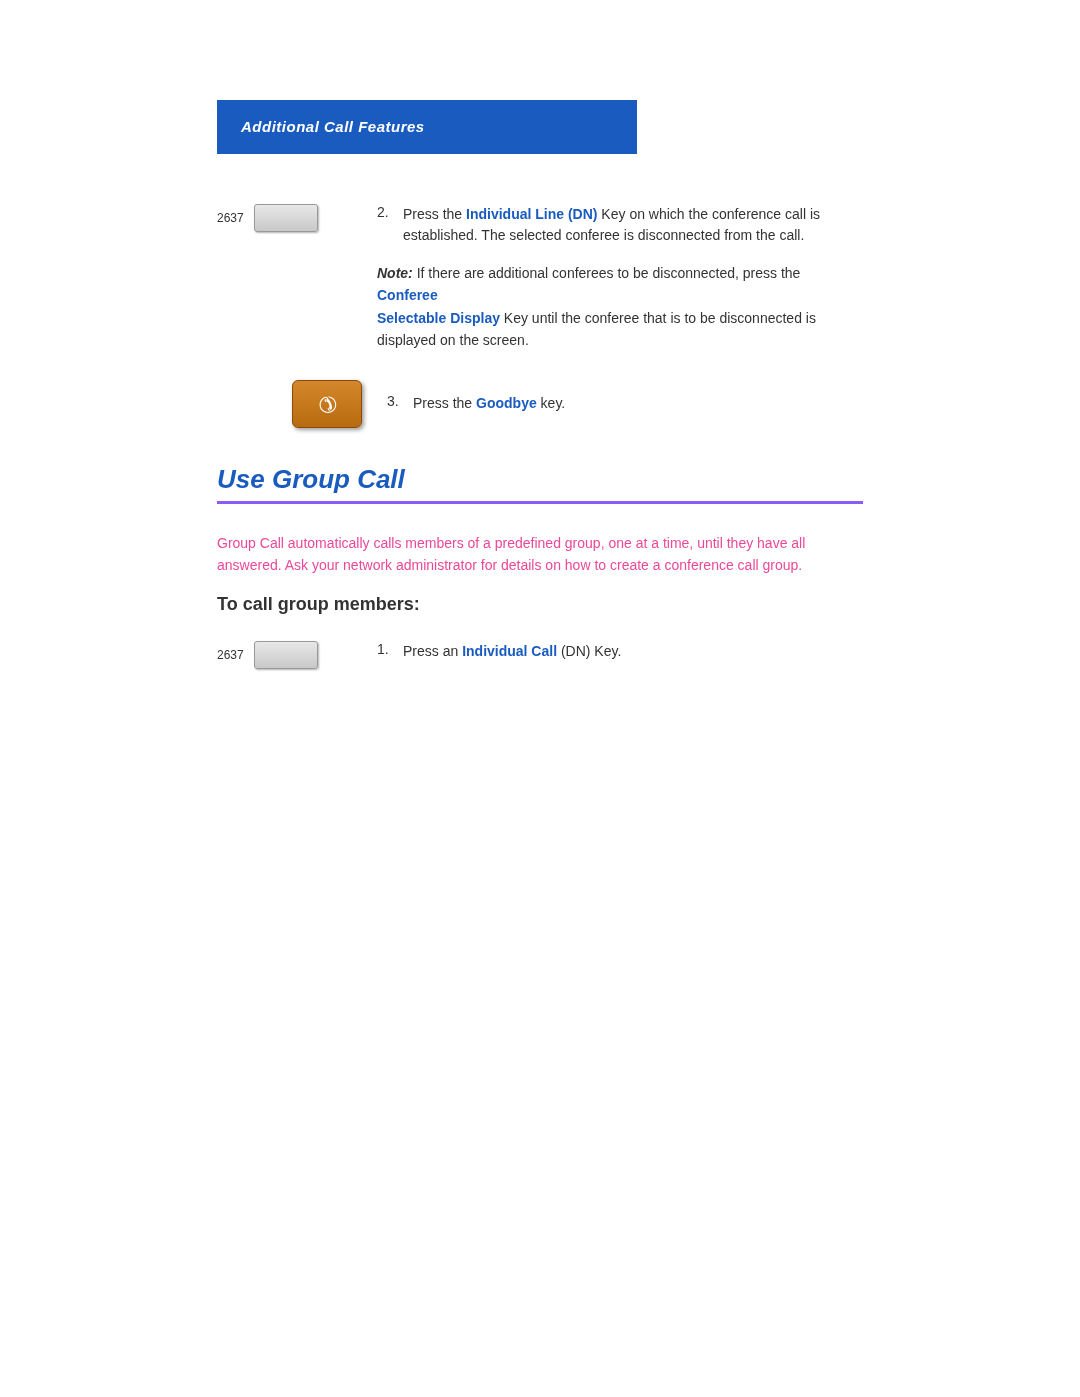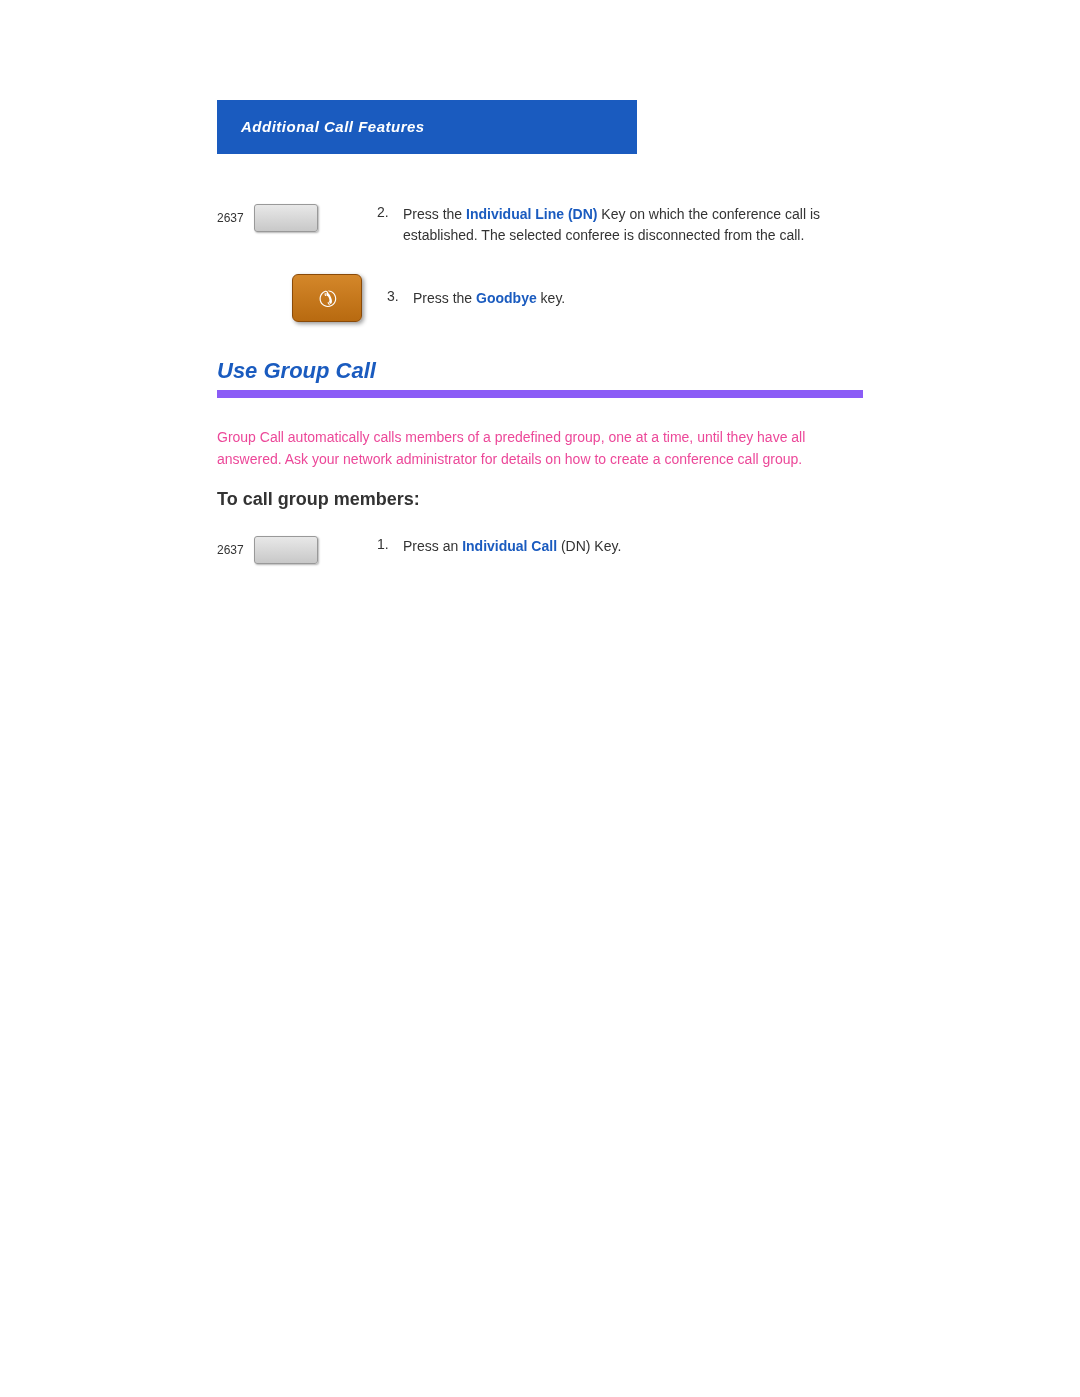--- a/index.html
+++ b/index.html
@@ -121,26 +121,26 @@
     }
 
     .note-bold {
       font-weight: bold;
       font-style: italic;
     }
 
     
     .section-heading {
       color: #1a5bbf;
-      font-size: 22px;
+      font-size: 26px;
       font-weight: bold;
       font-style: italic;
       margin-top: 36px;
       margin-bottom: 4px;
-      border-bottom: 8px solid #8b5cf6;
+      border-bottom: 3px solid #8b5cf6;
       padding-bottom: 6px;
     }
 
     .section-description {
       font-size: 14px;
       color: #ec4899;
       line-height: 1.6;
       margin-top: 28px;
       margin-bottom: 18px;
     }
@@ -182,20 +182,23 @@
         <span class="key-button"></span>
       </div>
       <div class="step-content">
         <div class="step-inline">
           <span class="step-number">2.</span>
           <span class="step-text">
             <span>Press the </span><span class="blue-link">Individual Line (DN)</span><span> Key on which the conference call is established. The selected conferee is disconnected from the call.</span>
           </span>
         </div>
 
+        <div class="note-block">
+          <span class="note-bold">Note:</span><span> If there are additional conferees to be disconnected, press the </span><span class="blue-link">Conferee</span><br><span class="blue-link">Selectable Display</span><span> Key until the conferee that is to be disconnected is displayed on the screen.</span>
+        </div>
       </div>
     </div>
 
     <div class="step-row" style="padding-left: 50px; align-items: center;">
       <div class="step-icon-area" style="min-width:120px; justify-content: center;">
         <div class="goodbye-key">
           <span class="phone-icon">✆</span>
         </div>
       </div>
       <div class="step-content">

